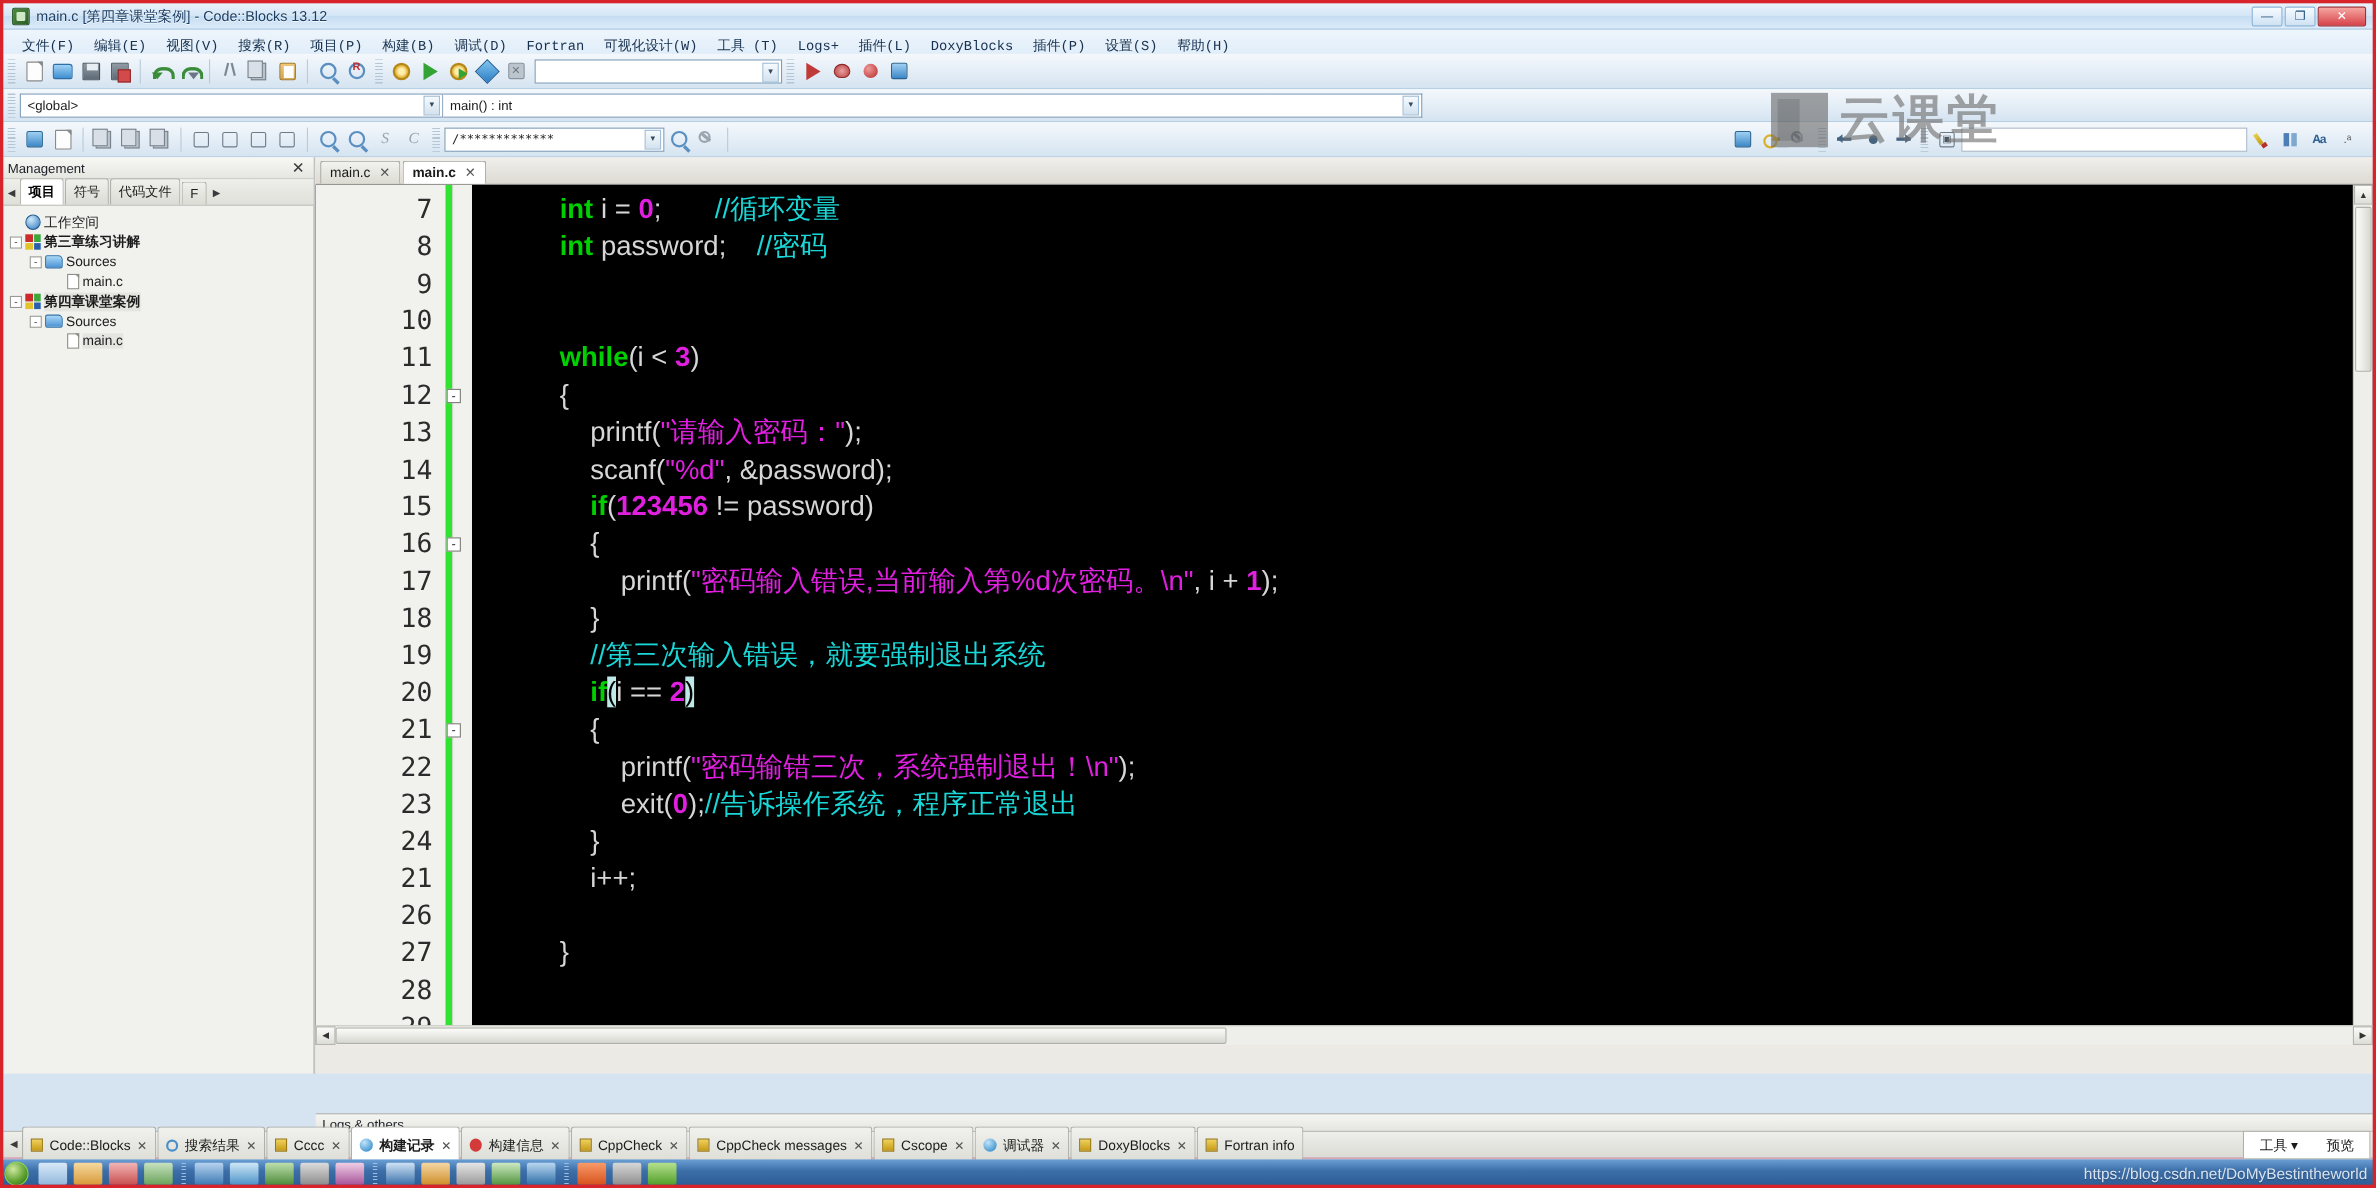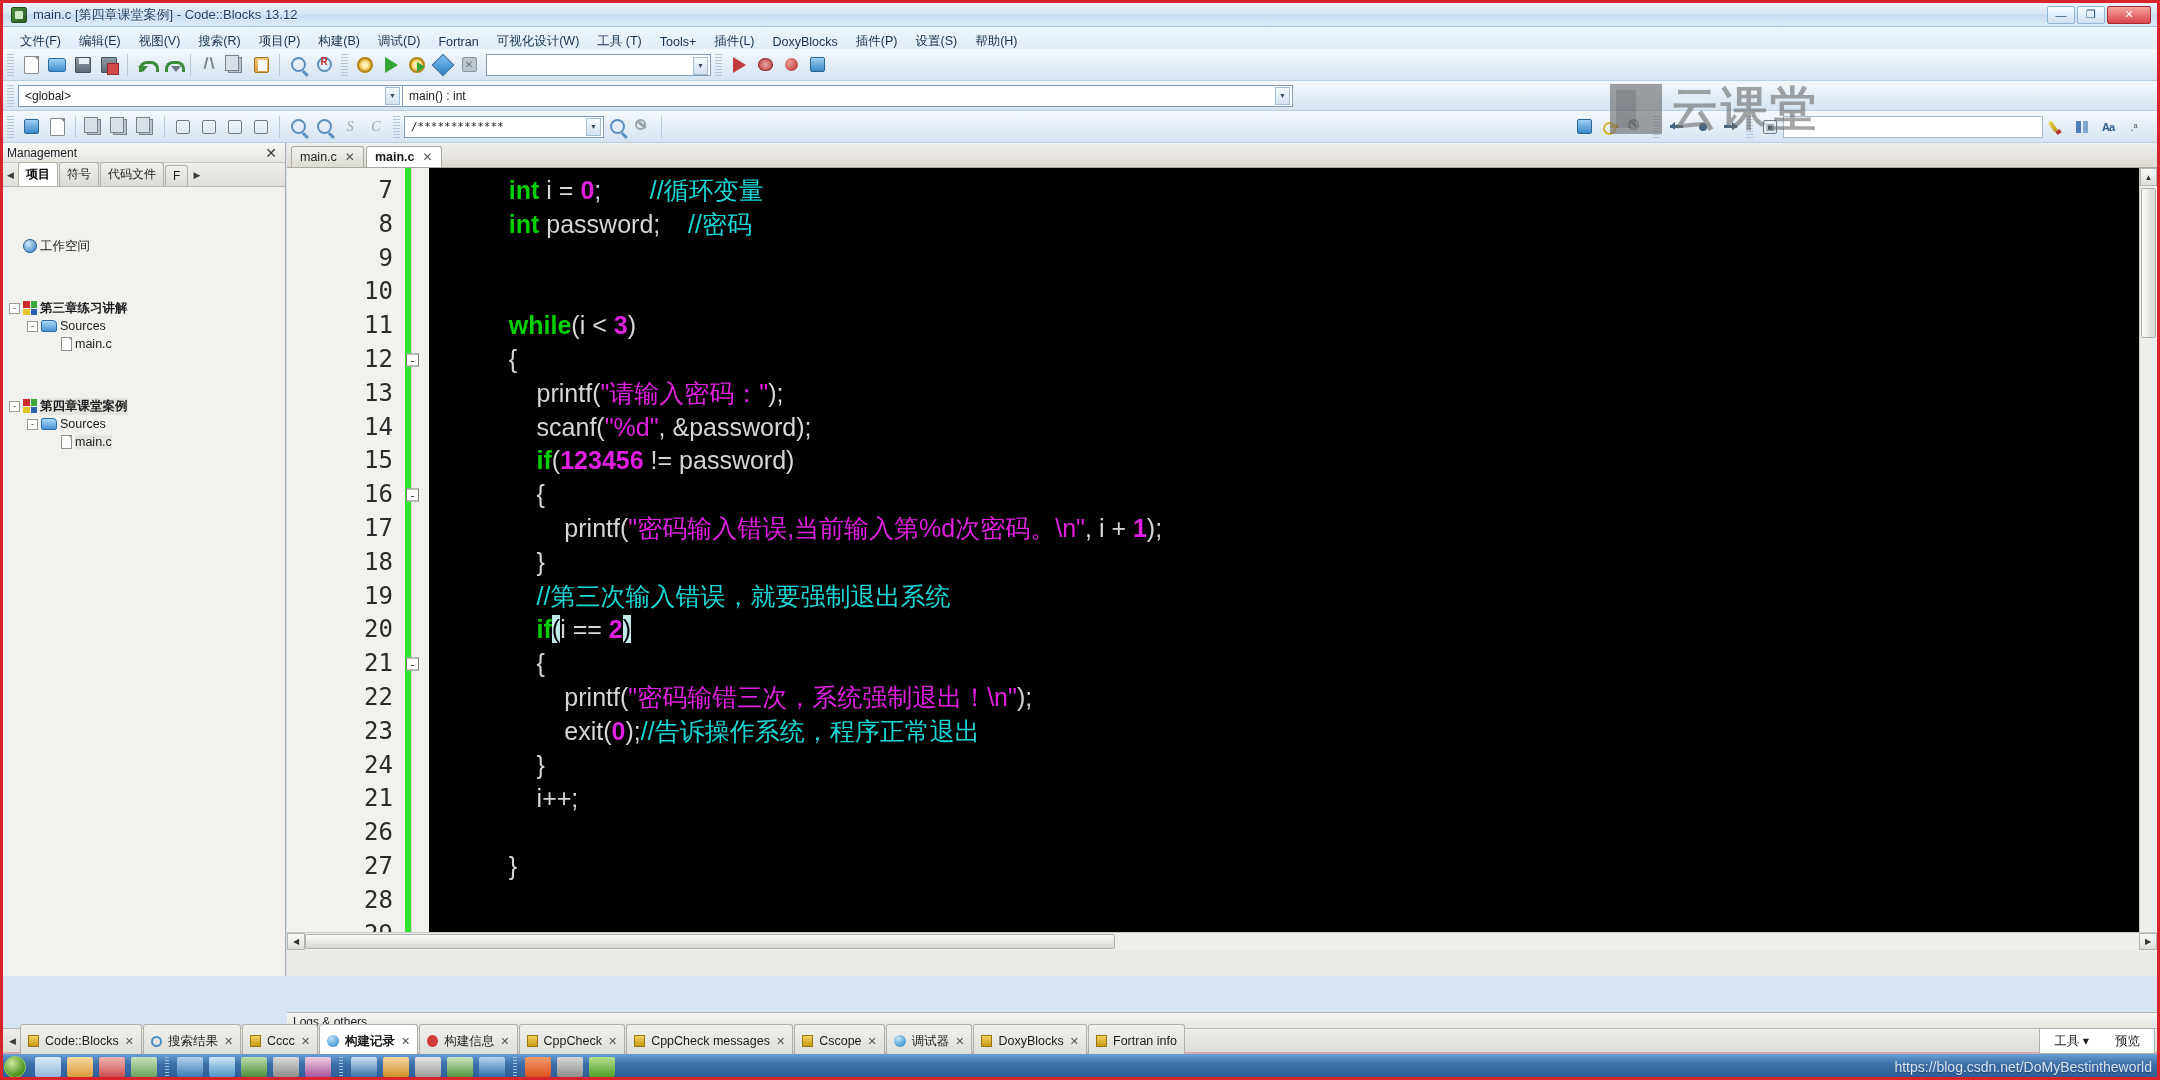--- a/index.html
+++ b/index.html
@@ -56,20 +56,21 @@
     background: linear-gradient(to bottom, #f5a6a0, #d8444a);
     border-color: #a82c31; color: #fff; width: 44px;
   }
 
   
   .menubar {
     position: absolute; left: 3px; top: 27px; width: 2154px; height: 30px;
     background: linear-gradient(to bottom, #eef5fc, #dcebf8);
     display: flex; align-items: center; padding-left: 8px;
     border-bottom: 1px solid #bcd6ea;
+    font-family: Liberation Mono, monospace;
   }
   .menu-item {
     font-size: 12.5px; color: #17314f; padding: 2px 9px;
     white-space: nowrap; cursor: default;
   }
 
   
   .toolbar {
     position: absolute; left: 3px; width: 2154px;
     background: linear-gradient(to bottom, #f4f8fc, #e2ecf6 60%, #d5e4f1);
@@ -202,21 +203,21 @@
   .tree { padding: 6px 0 0 6px; font-size: 12.5px; color: #1c1c1c; }
   .tnode { display: flex; align-items: center; height: 18px; white-space: nowrap; }
   .tnode .lbl { margin-left: 3px; }
   .tnode .lbl.bold { font-weight: bold; }
   .tnode .lbl.sel { background: #e4e4e0; }
   .expander {
     width: 11px; height: 11px; border: 1px solid #9a9a94; background: #fff;
     display: flex; align-items: center; justify-content: center;
     font-size: 9px; line-height: 1; color: #333; margin-right: 3px; flex: none;
   }
-  .ind1 { padding-left: 0px; margin-top: 44px; }
+  .ind1 { padding-left: 0px; }
   .ind2 { padding-left: 18px; }
   .ind3 { padding-left: 38px; }
   .ic-ws { width:14px;height:14px;border-radius:50%;background:radial-gradient(circle at 35% 30%,#cfe9fb,#2f79bd);border:1px solid #1d5b94;flex:none; }
   .ic-proj { width:14px;height:14px;flex:none;display:grid;grid-template-columns:1fr 1fr;grid-template-rows:1fr 1fr;gap:1px; }
   .ic-proj i:nth-child(1){background:#cc2b2b;} .ic-proj i:nth-child(2){background:#3ca83c;}
   .ic-proj i:nth-child(3){background:#e2c32c;} .ic-proj i:nth-child(4){background:#2a5fb0;}
   .ic-src { width:16px;height:12px;background:linear-gradient(to bottom,#a9d8f7,#4a93d4);border:1px solid #2c6fa8;border-radius:2px 4px 2px 2px;flex:none; }
   .ic-file { width:11px;height:14px;background:#fff;border:1px solid #8f8f89;flex:none;position:relative; }
   .ic-file::after{content:"";position:absolute;right:-1px;top:-1px;border-style:solid;border-width:0 4px 4px 0;border-color:transparent #8f8f89 transparent transparent;}
 
@@ -379,21 +380,21 @@
       <div class="menu-item">文件(F)</div>
       <div class="menu-item">编辑(E)</div>
       <div class="menu-item">视图(V)</div>
       <div class="menu-item">搜索(R)</div>
       <div class="menu-item">项目(P)</div>
       <div class="menu-item">构建(B)</div>
       <div class="menu-item">调试(D)</div>
       <div class="menu-item">Fortran</div>
       <div class="menu-item">可视化设计(W)</div>
       <div class="menu-item">工具 (T)</div>
-      <div class="menu-item">Tools+</div>
+      <div class="menu-item">Logs+</div>
       <div class="menu-item">插件(L)</div>
       <div class="menu-item">DoxyBlocks</div>
       <div class="menu-item">插件(P)</div>
       <div class="menu-item">设置(S)</div>
       <div class="menu-item">帮助(H)</div>
     </div>
 
   <div class="toolbar tb1">
     <div class="grip"></div>
     <div class="ticon">

